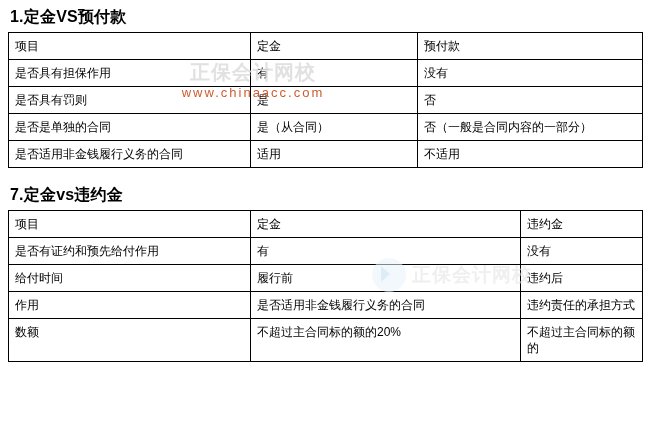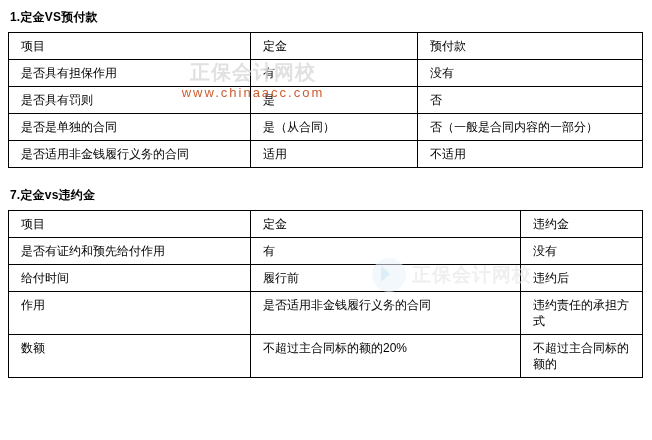--- a/index.html
+++ b/index.html
@@ -16,37 +16,37 @@
     overflow: hidden;
   }
   .page {
     position: relative;
     width: 652px;
     height: 440px;
     box-sizing: border-box;
     padding: 6px 8px 0 8px;
   }
   .section-title {
-    font-size: 12px;
+    font-size: 16px;
     font-weight: bold;
     line-height: 18px;
     margin: 2px 0 6px 2px;
     letter-spacing: 0.2px;
   }
   table.doc-table {
     border-collapse: collapse;
     width: 634px;
     table-layout: fixed;
     background: transparent;
   }
   table.doc-table td {
     border: 1px solid #000000;
     font-size: 12px;
     line-height: 16px;
-    padding: 5px 6px 5px 12px;
+    padding: 5px 6px 5px 6px;
     vertical-align: top;
     word-wrap: break-word;
     background: transparent;
   }
   
   #table1 col.c1 { width: 242px; }
   #table1 col.c2 { width: 167px; }
   #table1 col.c3 { width: 225px; }
   
   #table2 col.c1 { width: 242px; }

